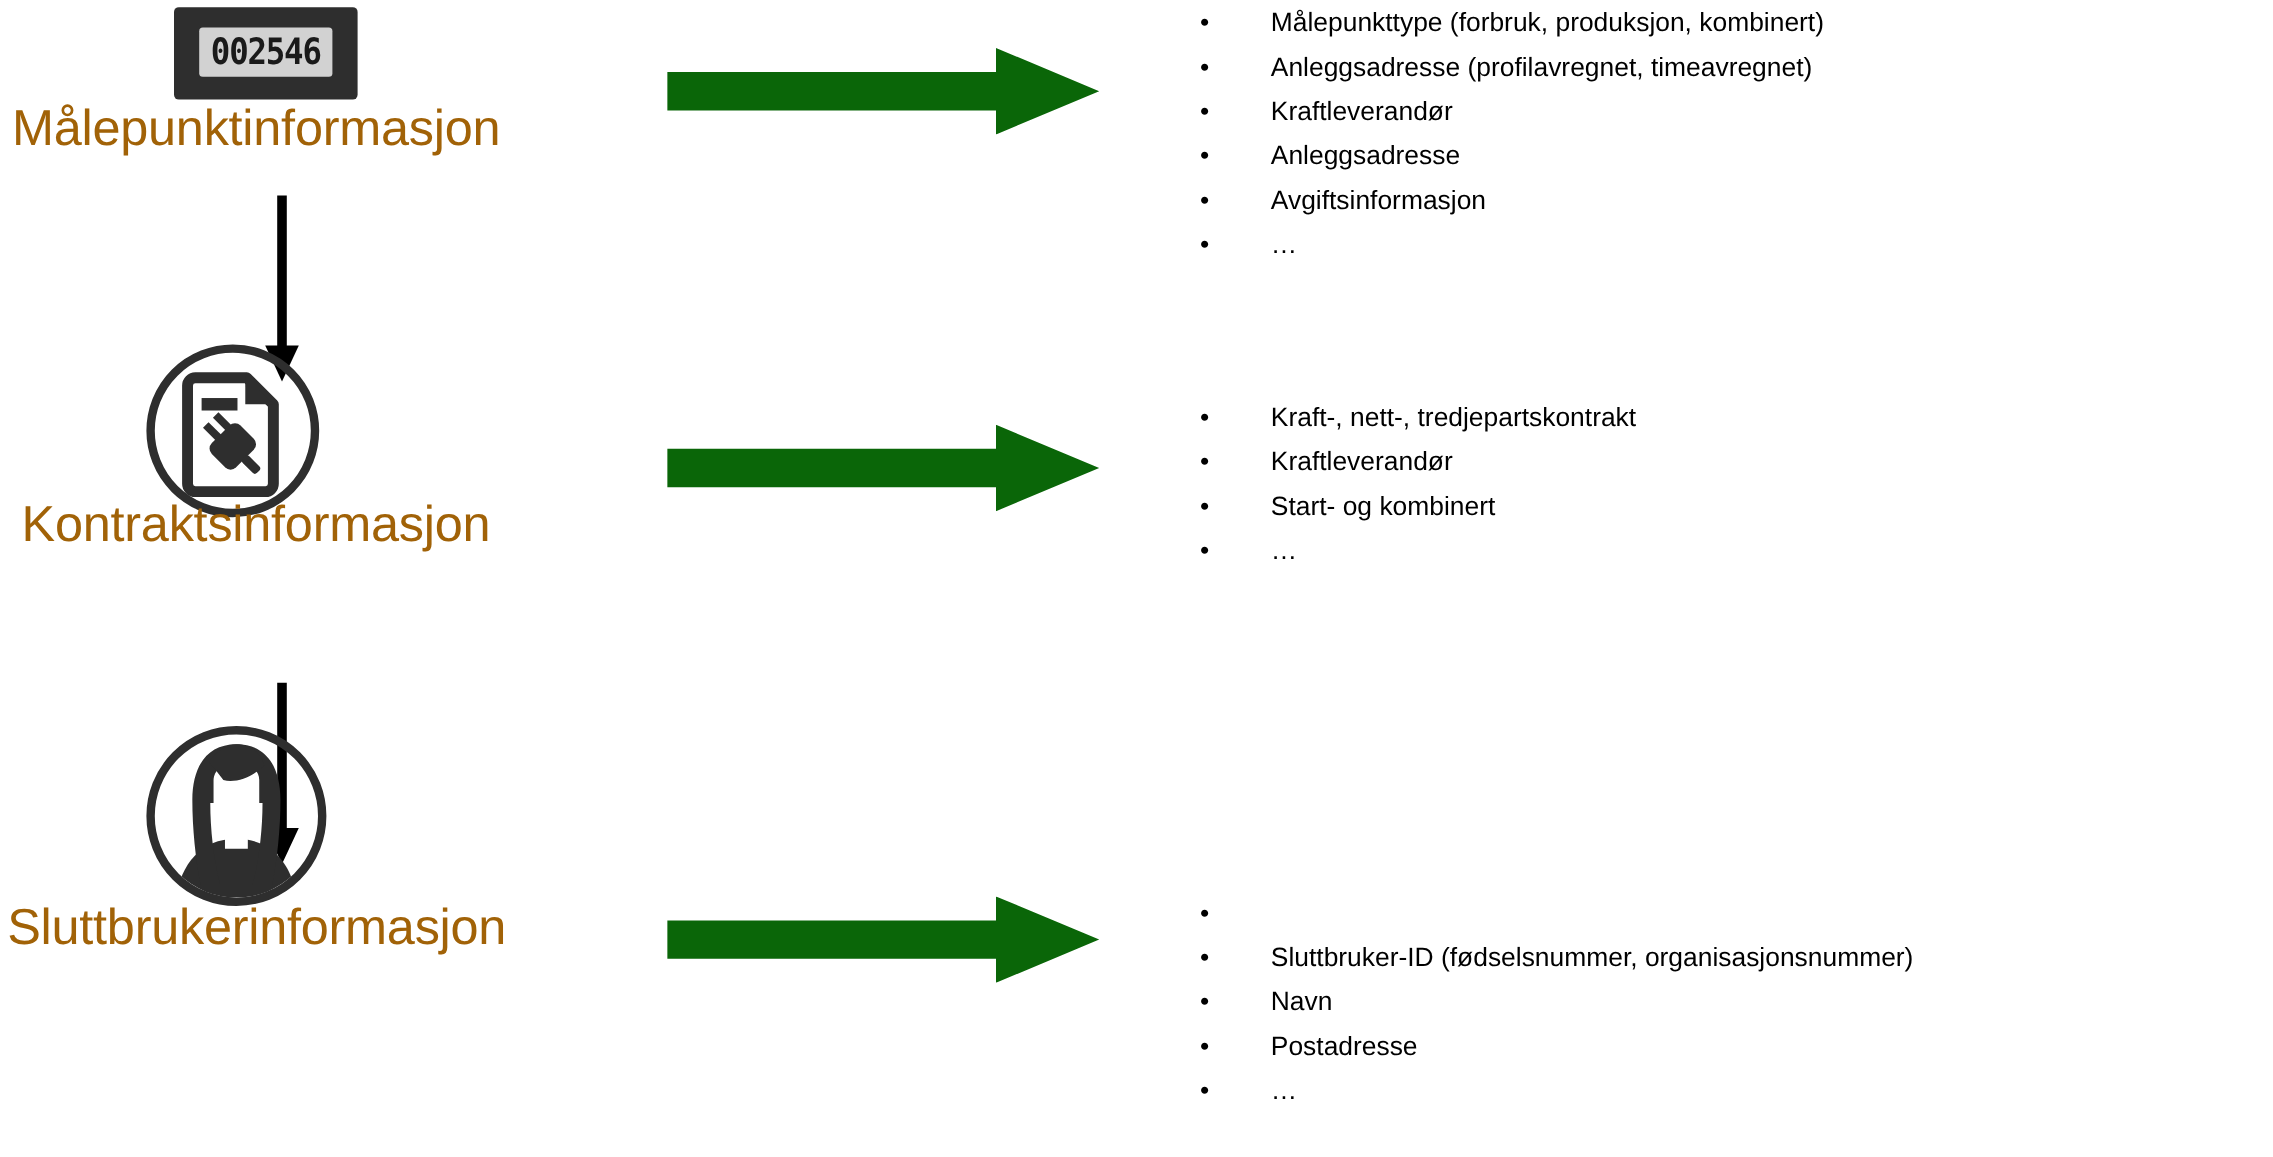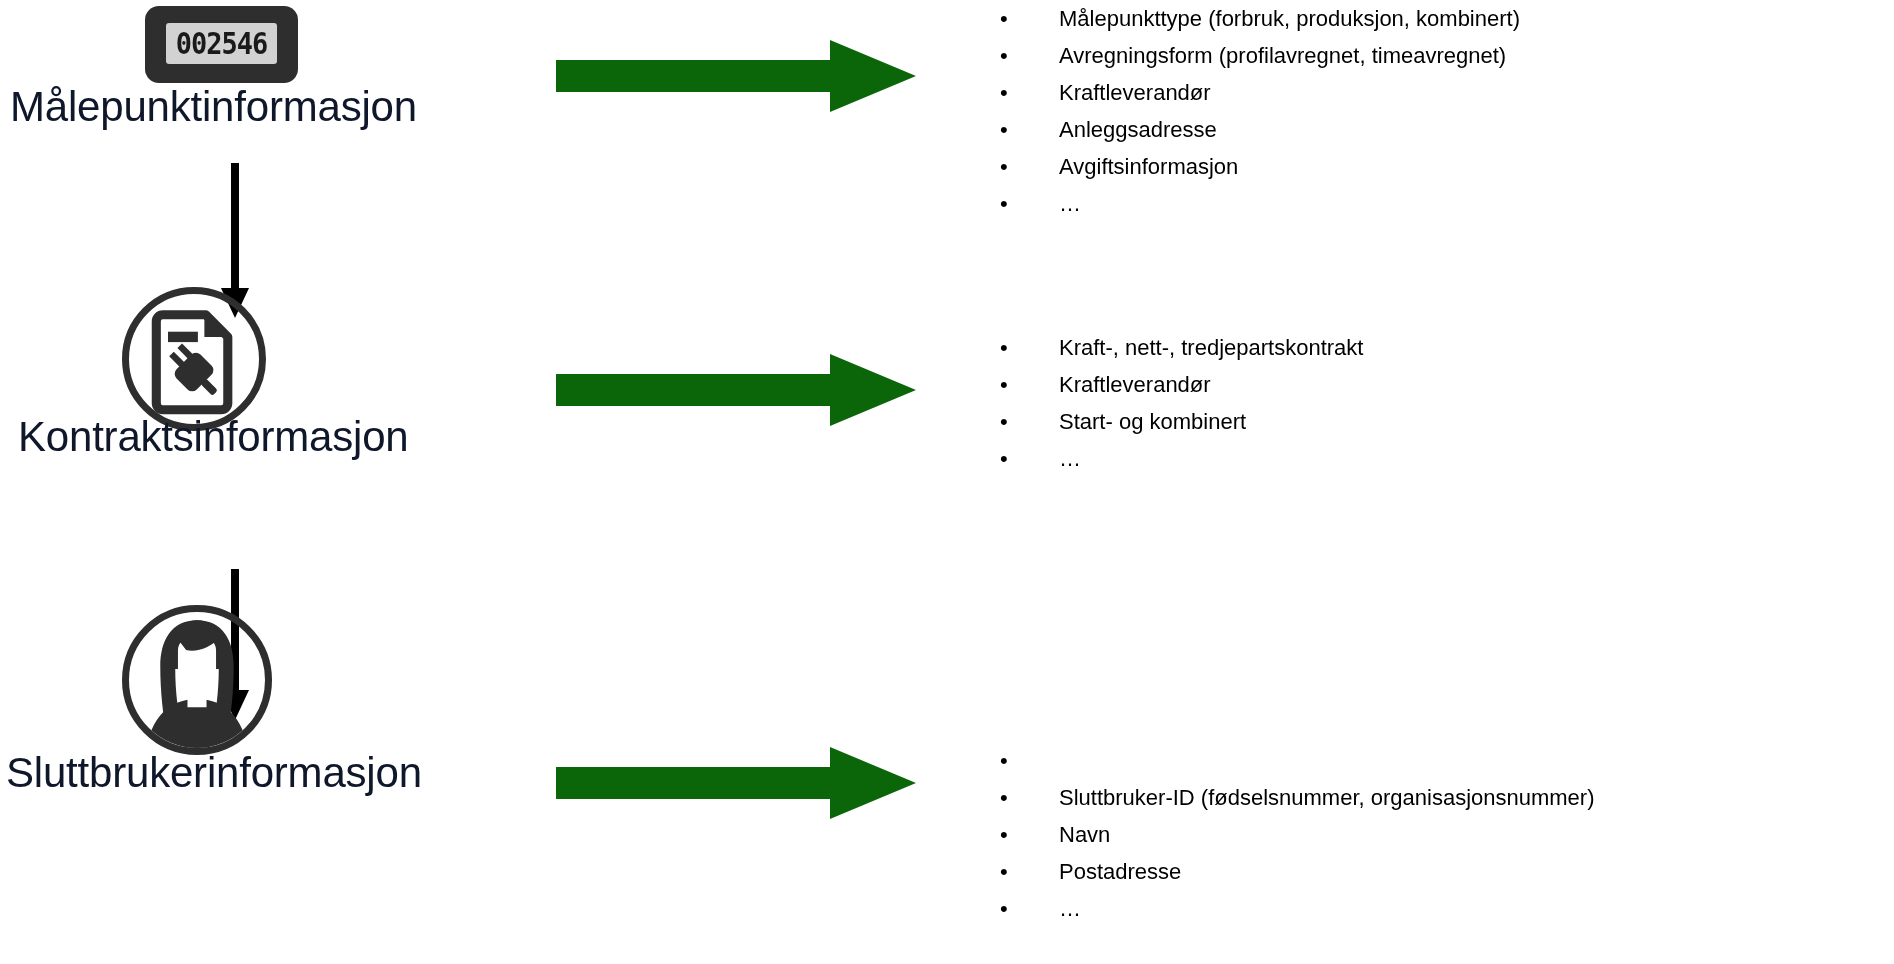--- a/index.html
+++ b/index.html
@@ -20,34 +20,34 @@
     overflow: hidden;
   }
 
   
   .node-label {
     position: absolute;
     font-family: "Liberation Sans", sans-serif;
     font-size: 42px;
     line-height: 50px;
     font-weight: 400;
-    color: #0f172a;
+    color: #a16207;
     white-space: nowrap;
     letter-spacing: -0.2px;
   }
 
   
   .meter-icon {
     position: absolute;
     left: 145px;
     top: 6px;
     width: 153px;
     height: 77px;
     background: #2e2e2e;
-    border-radius: 14px;
+    border-radius: 4px;
     box-sizing: border-box;
   }
   .meter-display {
     position: absolute;
     left: 21px;
     top: 17px;
     width: 111px;
     height: 41px;
     background: #d2d2d2;
     border-radius: 3px;
@@ -192,21 +192,21 @@
     <polygon points="0,20 274,20 274,0 360,36 274,72 274,52 0,52" fill="#0a6608"></polygon>
   </svg>
 
   <div class="bullet-list" id="list-0" style="left:1000px; top:0px;">
       <div class="bullet-row">
         <span class="bullet-dot">•</span>
         <span class="bullet-text">Målepunkttype (forbruk, produksjon, kombinert)</span>
       </div>
       <div class="bullet-row">
         <span class="bullet-dot">•</span>
-        <span class="bullet-text">Avregningsform (profilavregnet, timeavregnet)</span>
+        <span class="bullet-text">Anleggsadresse (profilavregnet, timeavregnet)</span>
       </div>
       <div class="bullet-row">
         <span class="bullet-dot">•</span>
         <span class="bullet-text">Kraftleverandør</span>
       </div>
       <div class="bullet-row">
         <span class="bullet-dot">•</span>
         <span class="bullet-text">Anleggsadresse</span>
       </div>
       <div class="bullet-row">

